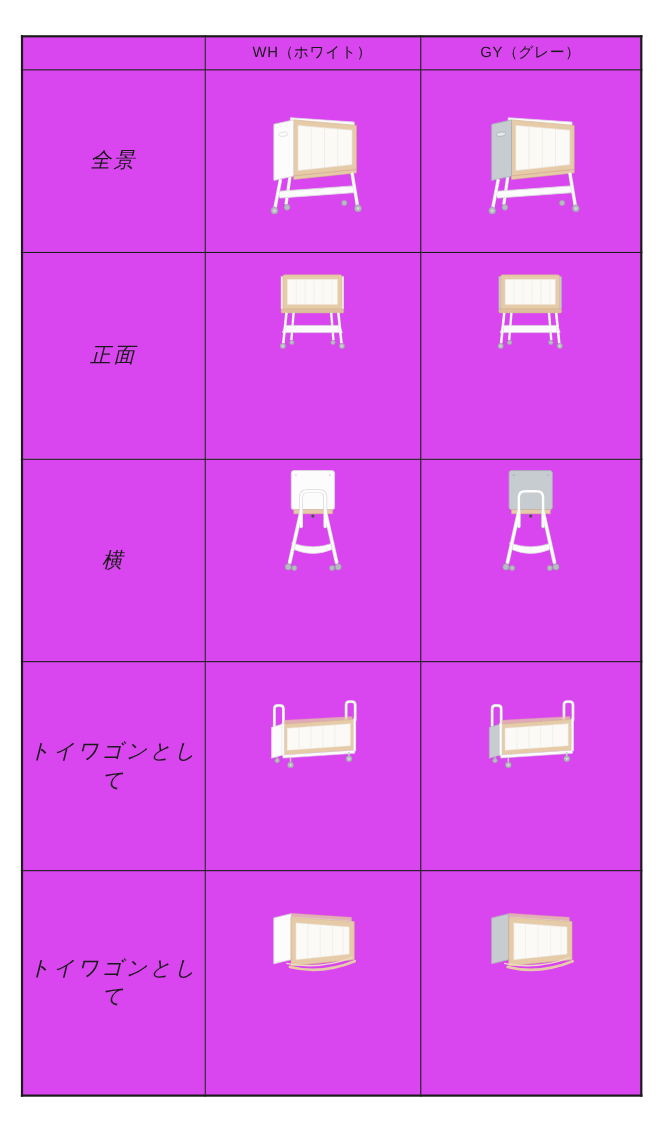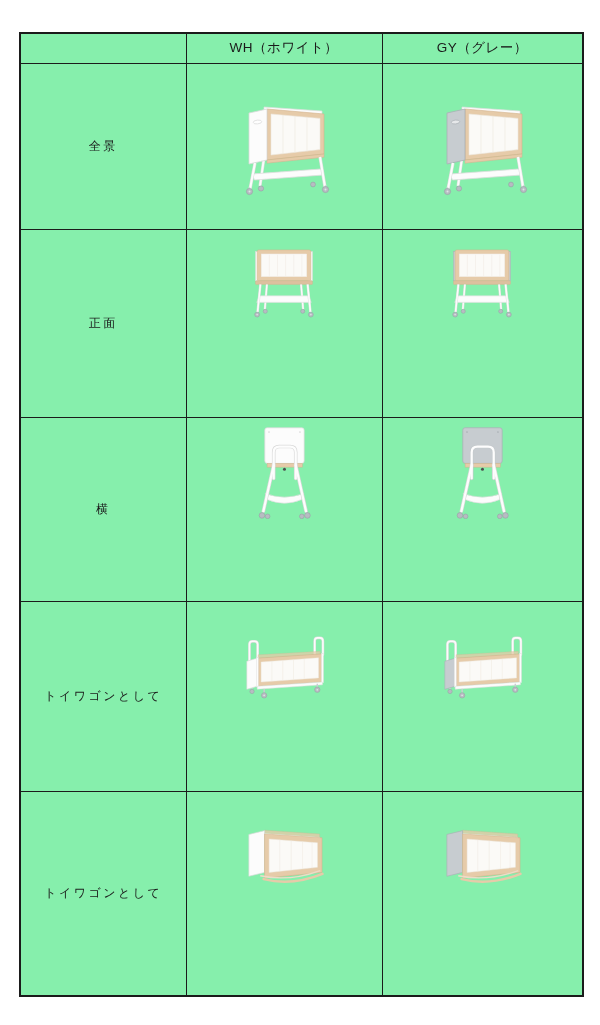--- a/index.html
+++ b/index.html
@@ -14,28 +14,28 @@
   html,body{margin:0;padding:0;}
   body{background:#fff;font-family:"Liberation Sans","DejaVu Sans",sans-serif;color:var(--text);}
   .page{position:relative;width:600px;height:1025px;background:#fff;overflow:hidden;}
   table.spec{
     position:absolute;left:19px;top:32px;
     border-collapse:collapse;table-layout:fixed;width:563px;
     border:2px solid var(--border);
   }
   table.spec th,table.spec td{
     border:1.5px solid var(--border);
-    padding:0;margin:0;background:#86efac;
+    padding:0;margin:0;background:#d946ef;
   }
   col.c-label{width:166px;} col.c-wh{width:196px;} col.c-gy{width:201px;}
   tr.r-head{height:30px;}
   tr.r-1{height:166px;} tr.r-2{height:188px;} tr.r-3{height:184px;}
   tr.r-4{height:190px;} tr.r-5{height:205px;}
   th{font-weight:normal;font-size:13.5px;letter-spacing:.5px;text-align:center;vertical-align:middle;}
-  td.label-cell{text-align:center;vertical-align:middle;font-size:12px;letter-spacing:2.5px;}
+  td.label-cell{text-align:center;vertical-align:middle;font-size:19px;letter-spacing:2.5px;font-style:italic;}
   td.img-cell{vertical-align:top;}
   .img-wrap{display:flex;justify-content:center;}
   .m-r1{margin-top:30px;} .m-r2{margin-top:15px;} .m-r3{margin-top:6px;}
   .m-r4{margin-top:32px;} .m-r5{margin-top:32px;}
   svg{display:block;}
   svg.wh{--panel:var(--panel-wh);--panel-stroke:var(--panel-stroke-wh);}
   svg.gy{--panel:var(--panel-gy);--panel-stroke:var(--panel-stroke-gy);}
 </style>
 </head>
 <body>

